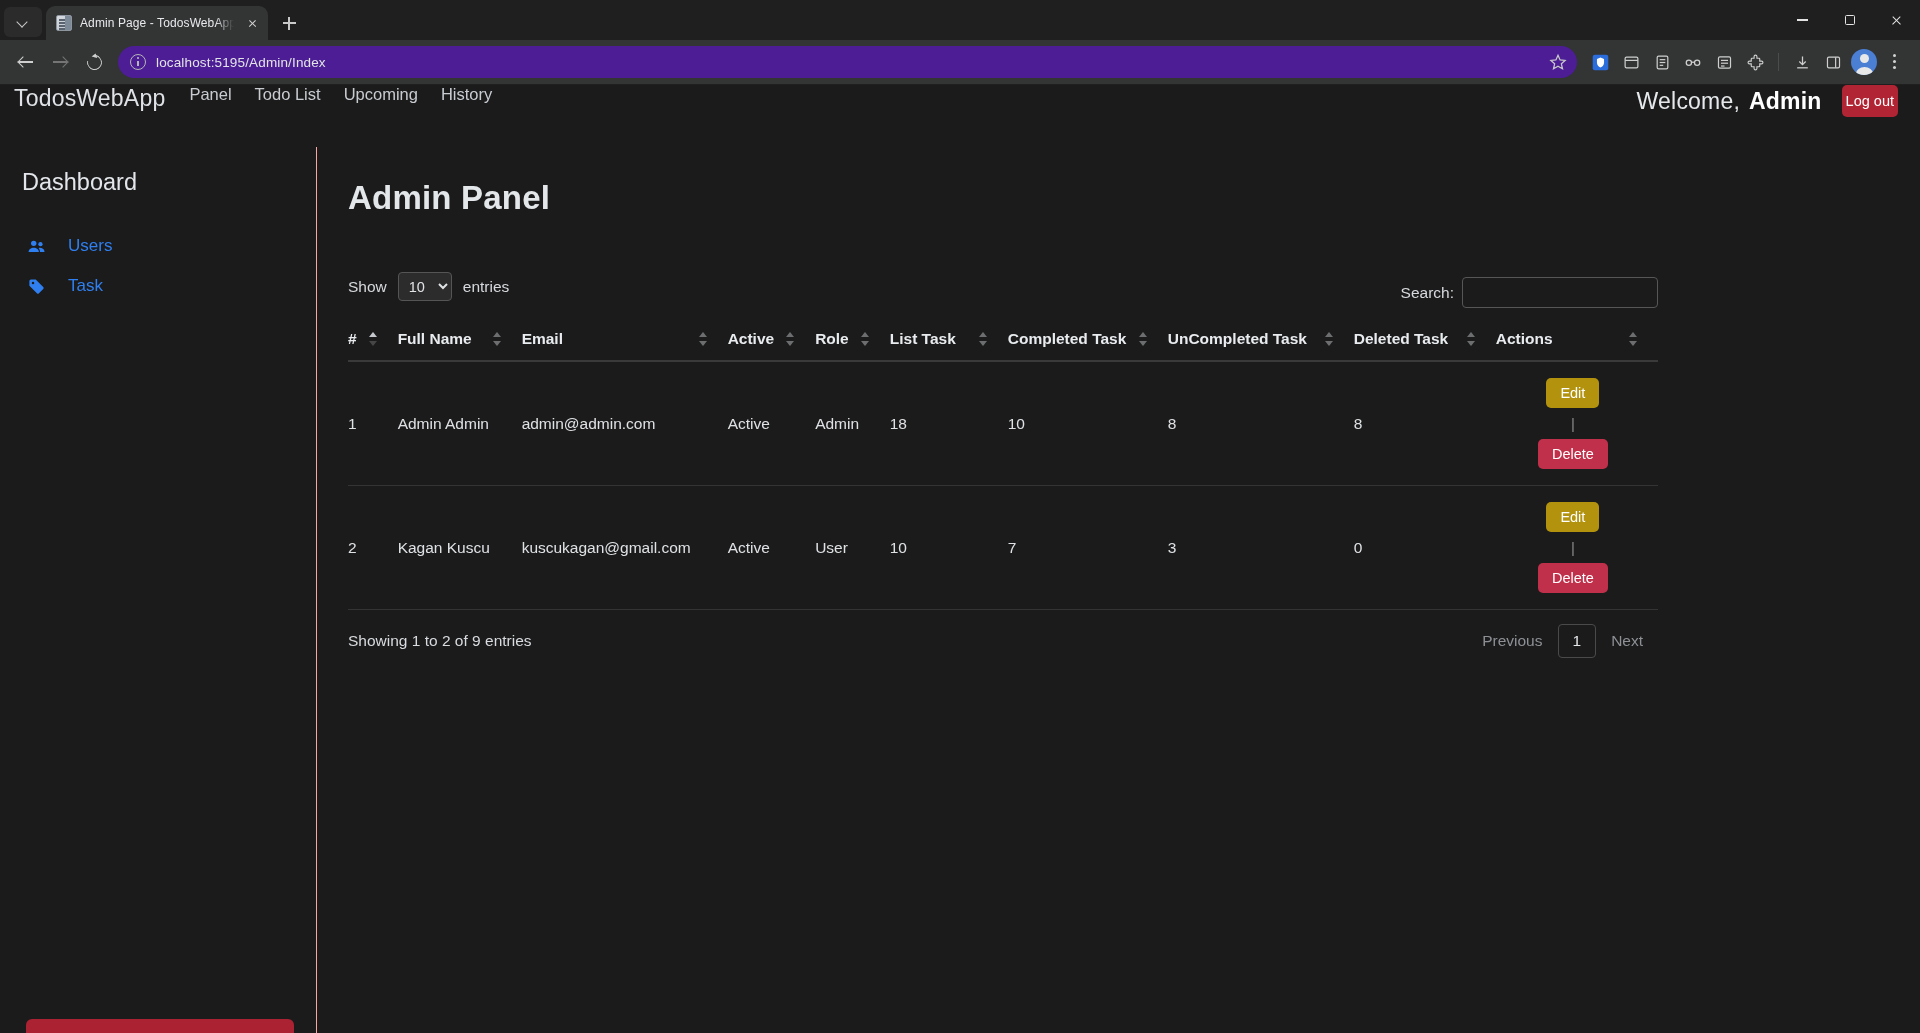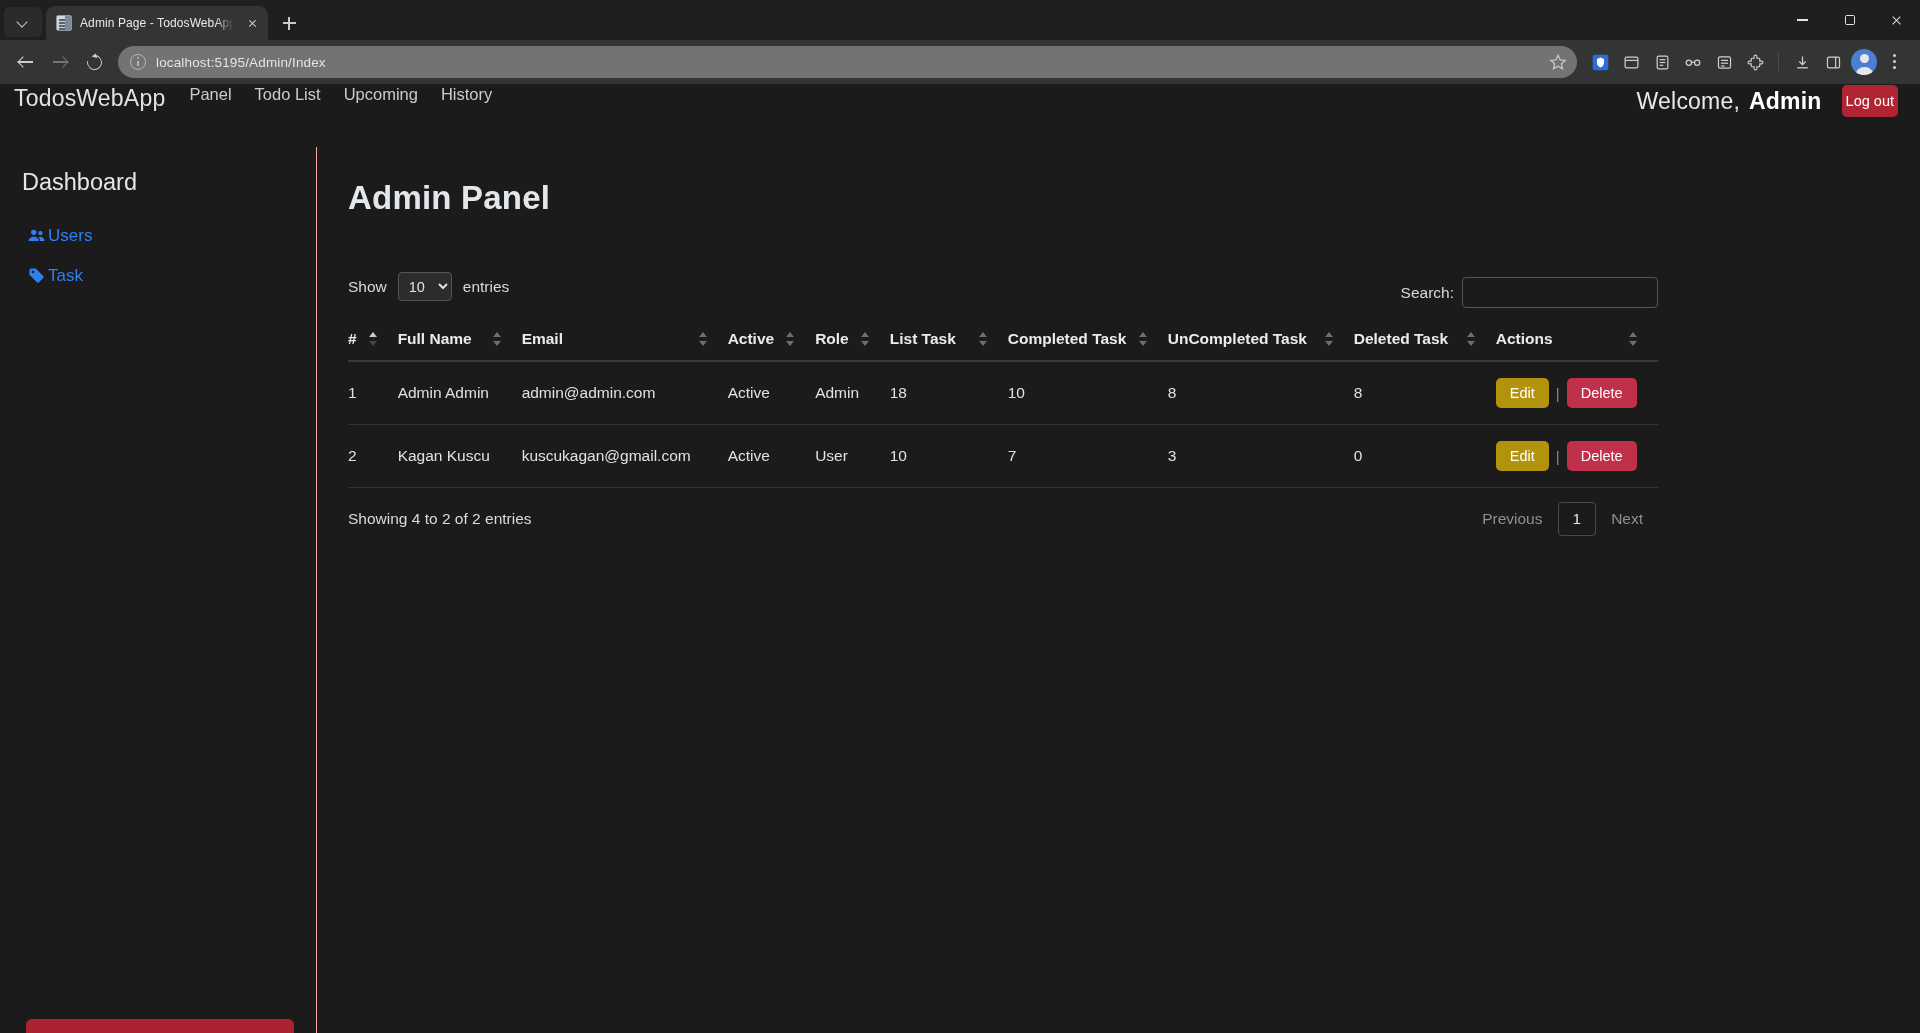--- a/index.html
+++ b/index.html
@@ -116,21 +116,21 @@
   .reload {
     width: 15px; height: 15px; border: 1.6px solid #cfcfcf; border-radius: 50%;
     border-top-color: transparent; position: relative; transform: rotate(-35deg);
   }
   .reload::after {
     content: ""; position: absolute; right: -1px; top: -1px;
     border-left: 3.5px solid transparent; border-right: 3.5px solid transparent;
     border-bottom: 4.5px solid #cfcfcf; transform: rotate(50deg);
   }
   .omnibox {
-    flex: 1; height: 32px; background: #737373; border-radius: 16px;
+    flex: 1; height: 32px; background: #4c1d95; border-radius: 16px;
     display: flex; align-items: center; padding: 0 6px 0 12px; margin: 0 6px;
   }
   .info-icon {
     width: 16px; height: 16px; border: 1.4px solid #b6b6b6; border-radius: 50%;
     position: relative; flex: 0 0 16px;
   }
   .info-icon::before {
     content: ""; position: absolute; left: 6.1px; top: 2.3px; width: 1.6px; height: 1.6px;
     background: #b6b6b6; border-radius: 50%;
   }
@@ -184,21 +184,21 @@
   }
 
   .body-area { flex: 1; display: flex; overflow: hidden; }
 
   .sidebar {
     width: 317px; flex: 0 0 317px; background: #1b1b1b;
     border-right: 1px solid #fca5a5; padding-top: 22px; position: relative;
   }
   .dash-title { color: #e3e6ea; font-size: 23.5px; padding: 0 0 0 22px; margin-bottom: 30px; }
   .side-item {
-    display: flex; align-items: flex-start; gap: 2px;
+    display: flex; align-items: center; gap: 22px;
     padding: 0 0 0 26px; height: 40px; cursor: pointer;
   }
   .side-label { color: #2f7ff0; font-size: 17px; }
   .si-icon { width: 20px; flex: 0 0 20px; display: flex; align-items: center; justify-content: center; }
   .num-icon { color: #2f7ff0; font-size: 10.5px; font-weight: 700; letter-spacing: .3px; }
   .bottom-red-bar {
     position: absolute; left: 26px; bottom: 0; width: 268px; height: 14px;
     background: #ab2233; border-radius: 6px 6px 0 0;
   }
 
@@ -238,21 +238,21 @@
   .sort-ico::before { top: 0; border-bottom: 5px solid #cfd3d7; }
   .sort-ico::after  { bottom: 0; border-top: 5px solid #cfd3d7; }
   .sort-ico.asc { opacity: .95; }
   .sort-ico.asc::after { opacity: .25; }
 
   table.datatable tbody td {
     color: #dfe2e5; font-size: 15.5px; padding: 16px 8px 16px 0;
     border-bottom: 1px solid #343434; vertical-align: middle; white-space: nowrap;
   }
   td.col-id { padding-left: 8px; width: 38px; }
-  .actions-cell { display: flex; align-items: center; gap: 7px; }
+  .actions-cell { display: flex; align-items: center; gap: 7px; flex-direction: column; }
   .btn-edit {
     background: #b3930e; color: #fff; border: none; border-radius: 5px;
     padding: 7px 14px; font-size: 14.5px; cursor: pointer;
     font-family: "Liberation Sans", sans-serif;
   }
   .btn-delete {
     background: #c0304a; color: #fff; border: none; border-radius: 5px;
     padding: 7px 14px; font-size: 14.5px; cursor: pointer;
     font-family: "Liberation Sans", sans-serif;
   }
@@ -555,21 +555,21 @@
                     <button class="btn-edit">Edit</button>
                     <span class="act-sep">|</span>
                     <button class="btn-delete">Delete</button>
                   </div>
                 </td>
               </tr>
             </tbody>
           </table>
 
           <div class="table-foot">
-            <div class="showing-info">Showing 4 to 2 of 2 entries</div>
+            <div class="showing-info">Showing 1 to 2 of 9 entries</div>
             <div class="pagination">
               <button class="pg-btn disabled">Previous</button>
               <button class="pg-btn current">1</button>
               <button class="pg-btn disabled">Next</button>
             </div>
           </div>
 
         </div>
       </div>
 

